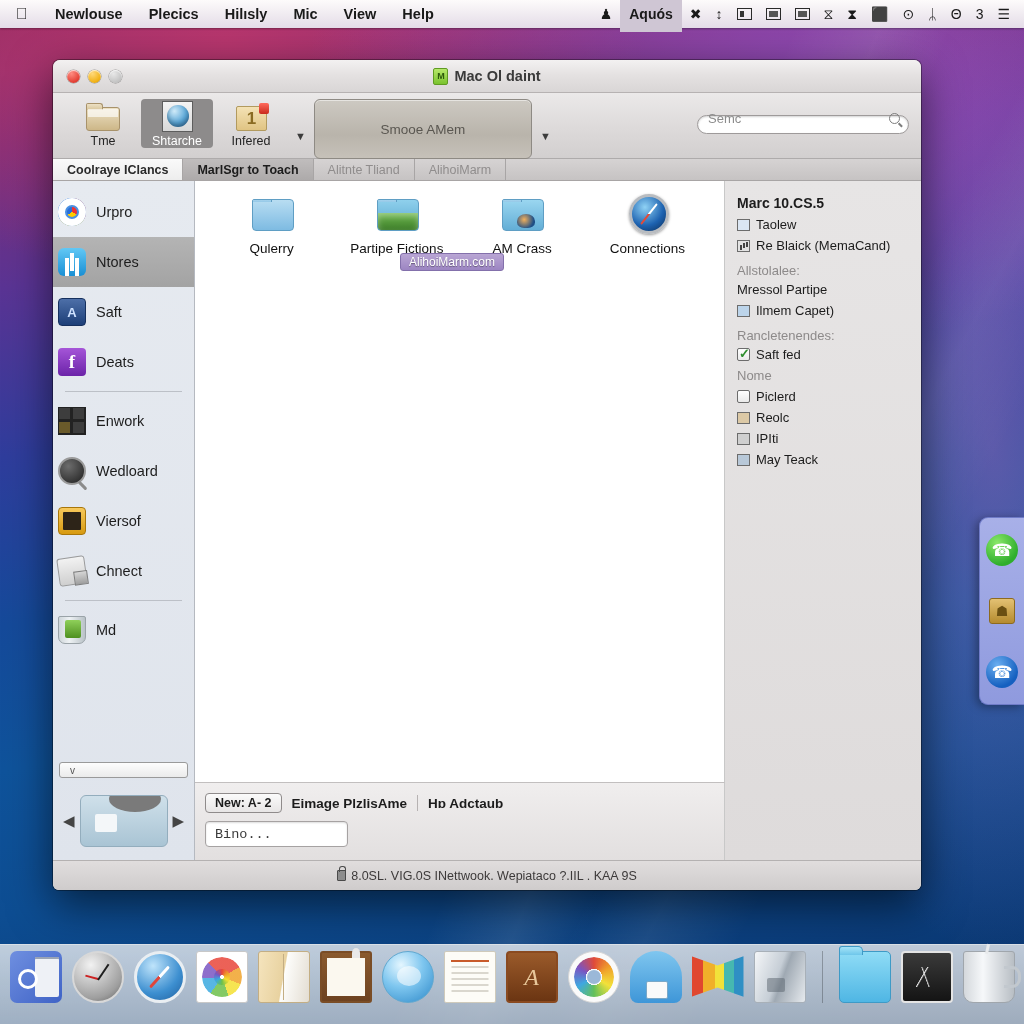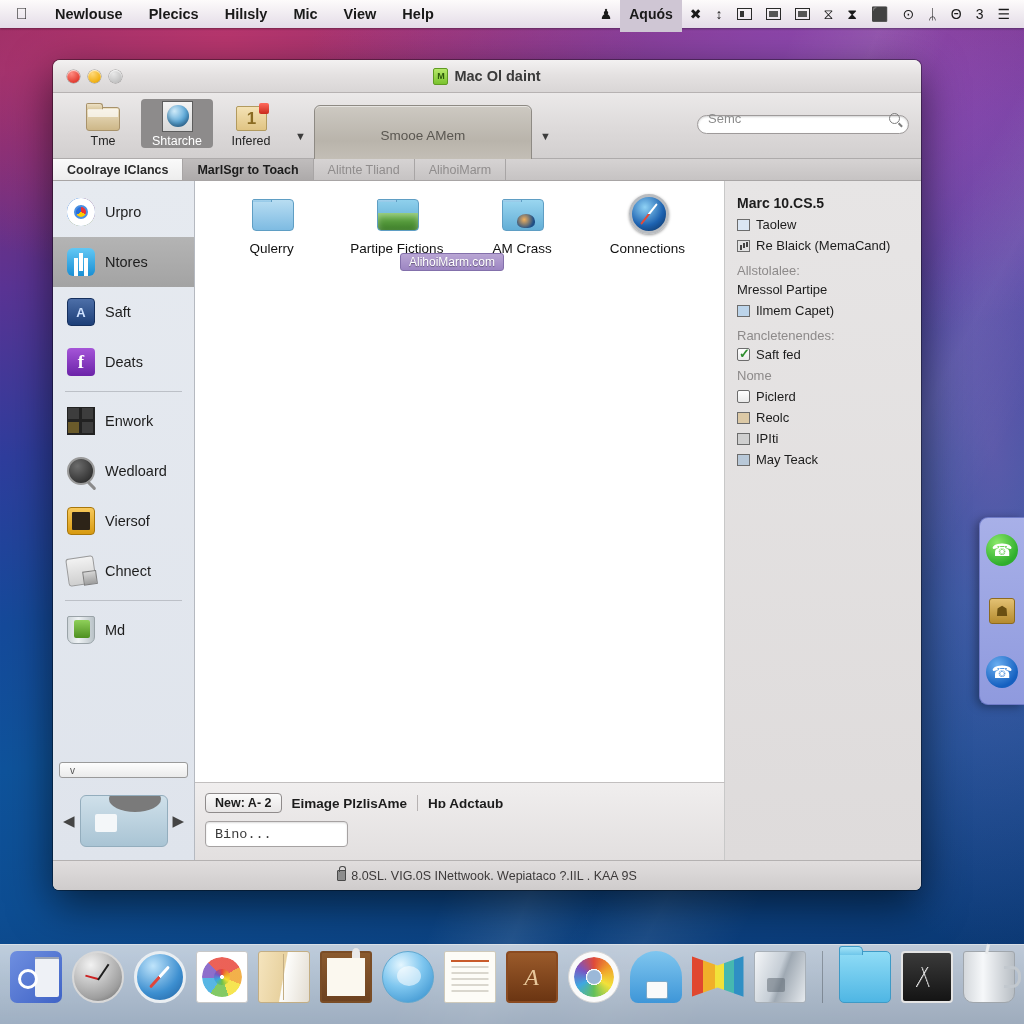--- a/index.html
+++ b/index.html
@@ -119,21 +119,21 @@
     position:absolute; left:4px; top:5px; width:31px;height:25px; border-radius:2px;
     background:linear-gradient(#f4e2b5,#e0c483); border:1px solid #b29a5e;
     display:flex;align-items:center;justify-content:center; font-size:17px; color:#8a6b22; font-weight:bold;
   }
   .ic-numfolder .badge{
     position:absolute; right:-3px; top:-4px; width:10px;height:11px;border-radius:2px;
     background:linear-gradient(#ff6a5c,#c92a1c);
   }
   .tb-caret{ align-self:center; margin-top:14px; font-size:11px; color:#3c3c3c; padding:0 6px;}
   .tb-pathbtn{
-    margin-top:6px; width:218px; height:60px; border-radius:6px;
+    width:218px; height:60px; border-radius:6px;
     background:linear-gradient(#cdc9c2,#b9b4ab 60%,#c6c1b9);
     border:1px solid #8e8a84;
     display:flex; align-items:center; justify-content:center;
     font-size:13.5px; color:#5a5751;
     box-shadow:inset 0 1px 0 rgba(255,255,255,.5);
   }
   .tb-searchwrap{ margin-left:auto; margin-top:16px; }
   .tb-search{
     width:212px;height:19px; border-radius:12px;
     background:#fff; border:1px solid #9e9a9a;
@@ -164,21 +164,21 @@
 
   
   .sidebar{
     width:142px; flex:0 0 142px;
     background:linear-gradient(#e6eaf0,#dfe4ec);
     border-right:1px solid #b5b9c0;
     display:flex; flex-direction:column;
     padding-top:6px;
   }
   .sbrow{
-    height:50px; display:flex; align-items:center; gap:10px; padding-left:14px;
+    height:50px; display:flex; align-items:center; gap:10px; padding-left:5px;
     font-size:14.5px; color:#1d1d1d;
   }
   .sbrow.sel{ background:linear-gradient(#b4b4b4,#a3a3a3); }
   .sbicon{ width:28px;height:28px; flex:0 0 28px; position:relative; }
   .sbdiv{ height:1px; background:#bcc0c7; margin:4px 12px; }
 
   .i-chrome{border-radius:50%;background:conic-gradient(#e33 0 33%, #fc0 0 66%, #2a6fd8 0 100%);box-shadow:inset 0 0 0 7px #fff, inset 0 0 0 9px #4a90e2;}
   .i-store{border-radius:6px;background:linear-gradient(#62c8f5,#1a8fd4);}
   .i-store::after{content:"";position:absolute;left:12px;top:5px;width:4px;height:18px;background:#fff;box-shadow:-5px 5px 0 0 #fff, 5px 5px 0 0 #fff;}
   .i-blue{border-radius:4px;background:linear-gradient(#4d6fa8,#1d3f78);border:1px solid #16305e;}

